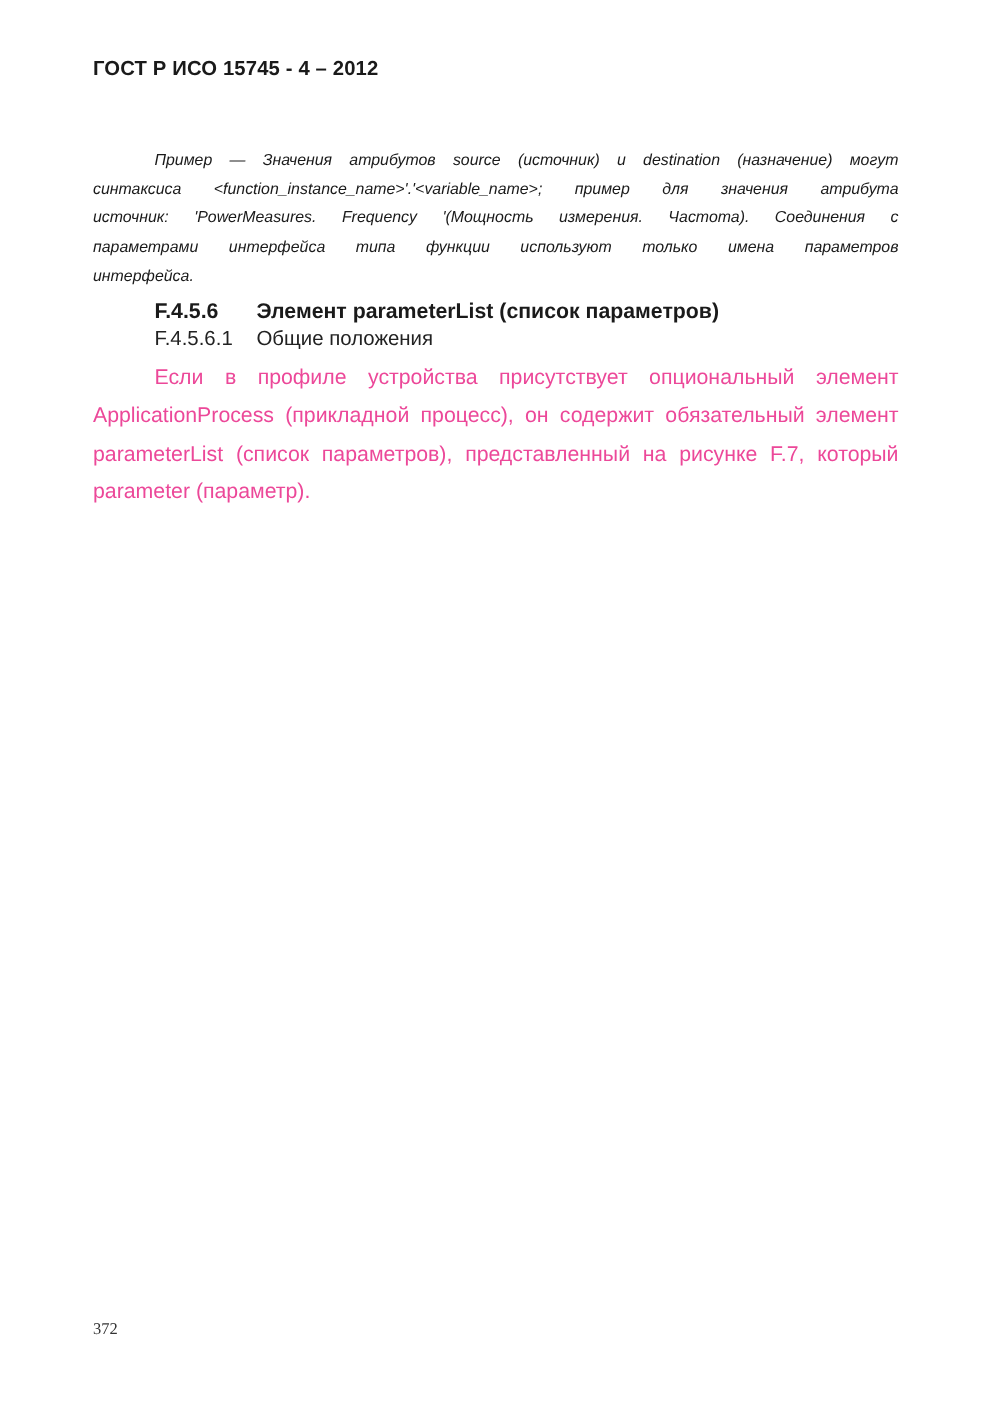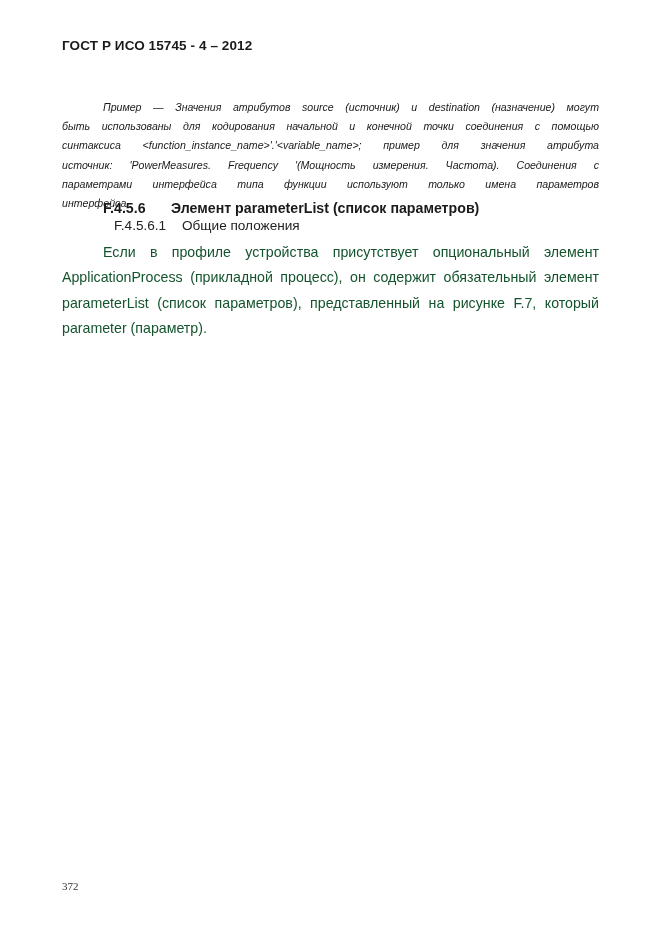--- a/index.html
+++ b/index.html
@@ -19,43 +19,42 @@
     .h-section {
       position: absolute; left: 103px; top: 200px;
       font-family: "Liberation Sans", sans-serif; font-weight: bold; font-size: 14.2px;
       white-space: nowrap;
     }
     .h-section .num { display: inline-block; width: 68px; }
     .h-sub {
       position: absolute; left: 103px; top: 218px;
       font-family: "Liberation Sans", sans-serif; font-size: 13.6px; white-space: nowrap; color: #222;
     }
-    .h-sub .num { display: inline-block; width: 68px; margin-left: 11px; }
+    .h-sub .num { display: inline-block; width: 68px; }
     .body-par {
       position: absolute; left: 62px; top: 240px; width: 537px;
       font-family: "Liberation Sans", sans-serif; font-size: 14.2px; line-height: 25.4px;
-      text-align: justify; text-align-last: left; color: #14532d;
+      text-align: justify; text-align-last: left; color: #ec4899;
     }
     .line { display: block; text-align: justify; text-align-last: justify; }
     .line.last { text-align-last: left; }
     .pageno {
       position: absolute; left: 62px; top: 880px;
       font-family: "Liberation Serif", serif; font-size: 11px; color: #333;
     }
   </style>
 </head>
 <body>
 
 <div class="page">
 
   <div class="header">ГОСТ Р ИСО 15745 - 4 – 2012</div>
 
   <div class="note">
     <span class="line first">Пример — Значения атрибутов source (источник) и destination (назначение) могут</span>
-    <span class="line">быть использованы для кодирования начальной и конечной точки соединения с помощью</span>
     <span class="line">синтаксиса &lt;function_instance_name&gt;'.'&lt;variable_name&gt;; пример для значения атрибута</span>
     <span class="line">источник: 'PowerMeasures. Frequency '(Мощность измерения. Частота). Соединения с</span>
     <span class="line">параметрами интерфейса типа функции используют только имена параметров</span>
     <span class="line last">интерфейса.</span>
   </div>
 
   <div class="h-section">
     <span class="num">F.4.5.6</span><span>Элемент parameterList (список параметров)</span>
   </div>
 

